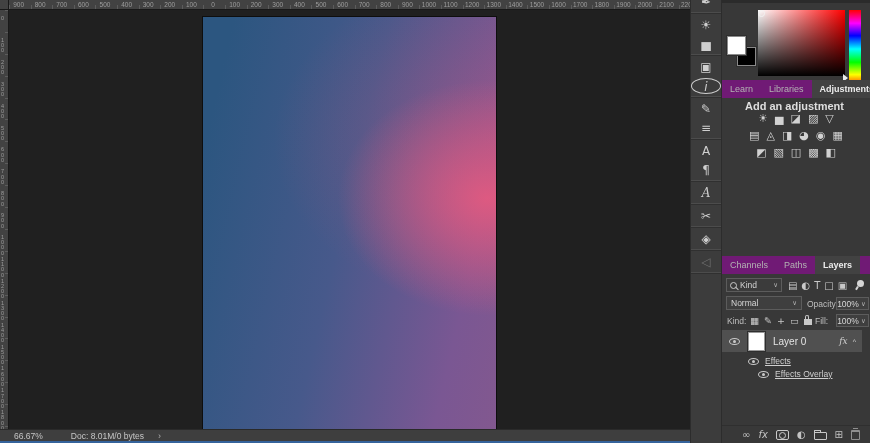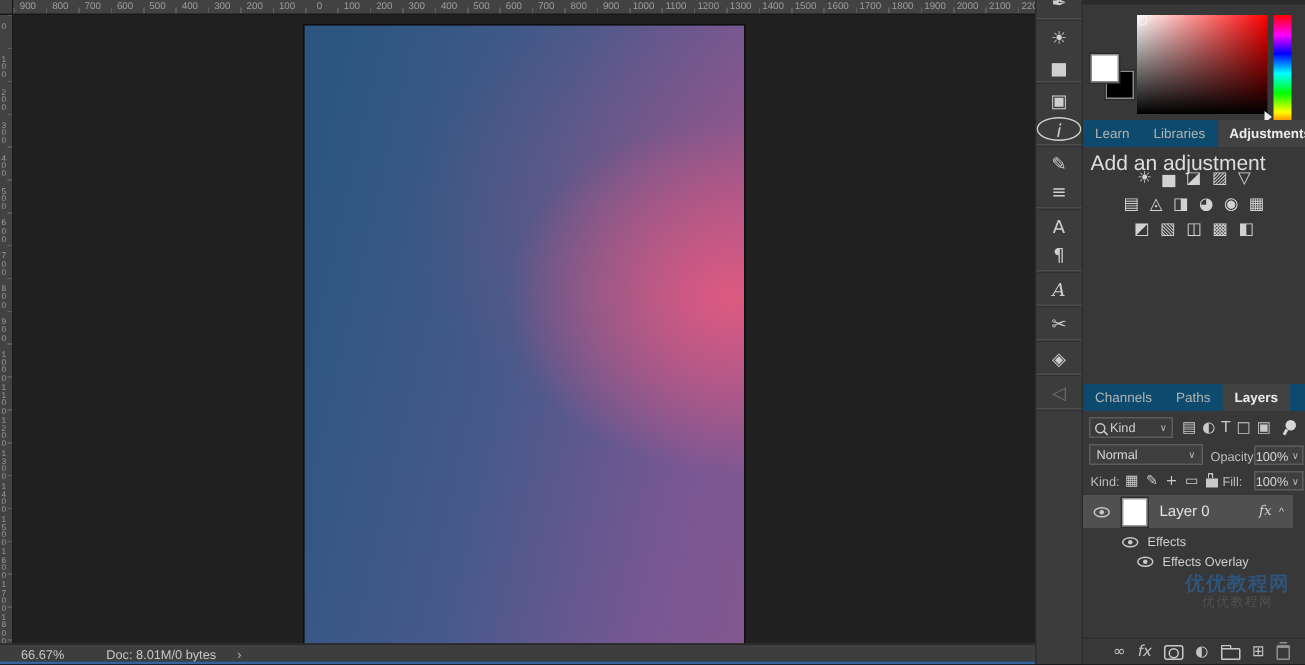--- a/index.html
+++ b/index.html
@@ -52,29 +52,29 @@
   .sw-bg{left:737px;top:47px;width:19px;height:19px;background:#000000;}
   .sw-fg{left:727px;top:36px;width:19px;height:19px;background:#ffffff;}
   .color-field{left:758px;top:10px;width:87px;height:66px;
      background:linear-gradient(to bottom,rgba(0,0,0,0),#000),linear-gradient(to right,#fff,#ff0000);}
   .field-picker{left:758px;top:10px;width:5px;height:5px;border:1px solid #f2f2f2;border-radius:50%;}
   .hue-bar{left:849px;top:10px;width:12px;height:78px;
      background:linear-gradient(to bottom,#ff0000 0%,#ff00ff 17%,#0000ff 33%,#00ffff 50%,#00ff00 67%,#ffff00 83%,#ff0000 100%);}
   .hue-marker{left:843px;top:74px;width:0;height:0;border-top:4px solid transparent;border-bottom:4px solid transparent;border-left:5px solid #ececec;}
 
   
-  .tabbar{background:#0c4a6e;display:flex;align-items:stretch;font-size:9px;color:#b3b3b3;}
+  .tabbar{background:#701a75;display:flex;align-items:stretch;font-size:9px;color:#b3b3b3;}
   .tab{padding:0 8px;display:flex;align-items:center;}
   .tab.active{background:#424242;color:#ececec;font-weight:bold;}
   .menu-ico{margin-left:auto;margin-right:5px;align-self:center;color:#9f9f9f;font-size:10px;}
   .adj-tabbar{left:722px;top:80px;width:148px;height:18px;}
   .lay-tabbar{left:722px;top:256px;width:164px;height:18px;}
 
   
-  .adj-header{left:727px;top:100px;font-size:14px;font-weight:normal;color:#dedede;}
+  .adj-header{left:745px;top:100px;font-size:11px;font-weight:bold;color:#dedede;}
   .adj-rows{left:722px;top:110px;width:148px;}
   .adj-row{display:flex;justify-content:center;gap:7px;height:17px;align-items:center;}
   .adj-row .ico{font-size:11px;color:#d2d2d2;font-family:"DejaVu Sans",sans-serif;line-height:14px;}
 
   
   .kind-box{left:726px;top:278px;width:56px;height:14px;background:#3b3b3b;border:1px solid #5c5c5c;box-sizing:border-box;
      display:flex;align-items:center;gap:3px;padding:0 3px;font-size:8.5px;color:#d2d2d2;}
   .kind-box .chev{margin-left:auto;}
   .chev{font-size:6.5px;color:#b5b5b5;}
   .filter-icons{left:788px;top:278px;width:66px;height:14px;display:flex;gap:4px;align-items:center;}
@@ -102,21 +102,21 @@
   
   .layer-row{left:722px;top:330px;width:140px;height:22px;background:#505050;display:flex;align-items:center;}
   .eye{display:inline-block;width:11px;height:7px;border:1px solid #c9c9c9;border-radius:60%;position:relative;box-sizing:border-box;}
   .eye::after{content:"";position:absolute;left:2.5px;top:1px;width:3.5px;height:3.5px;border-radius:50%;background:#c9c9c9;}
   .layer-row .eye{margin:0 8px 0 7px;}
   .thumb{width:17px;height:19px;background:#ffffff;border:1px solid #999;outline:1px solid #2e2e2e;box-sizing:border-box;}
   .layer-name{margin-left:8px;font-size:10px;color:#e3e3e3;}
   .fxtxt{font-style:italic;font-size:9px;color:#cfcfcf;font-family:"DejaVu Serif",serif;}
   .layer-row .fxtxt{margin-left:auto;}
   .collapse{margin:0 6px 0 5px;font-size:7px;color:#cfcfcf;}
-  .fx-row{position:absolute;display:flex;align-items:center;gap:6px;font-size:8.5px;color:#cfcfcf;}
+  .fx-row{position:absolute;display:flex;align-items:center;gap:6px;font-size:8.5px;color:#cfcfcf;text-decoration:underline;}
   .fx-effects{left:748px;top:356px;}
   .fx-go{left:758px;top:369px;}
 
   
   .wm{left:780px;top:382px;width:90px;text-align:center;opacity:.75;}
   .wm-1{font-size:13px;font-weight:bold;color:#2d5d8f;letter-spacing:1px;line-height:14px;}
   .wm-2{font-size:8.5px;color:#585858;letter-spacing:1px;}
 
   
   .layers-bottom{left:722px;top:425px;width:148px;height:18px;background:#383838;border-top:1px solid #2f2f2f;box-sizing:border-box;
@@ -377,24 +377,20 @@
   </div>
   <div class="fx-row fx-effects">
     <span class="eye"></span>
     <span>Effects</span>
   </div>
   <div class="fx-row fx-go">
     <span class="eye"></span>
     <span>Effects Overlay</span>
   </div>
 
-  <div class="abs wm">
-    <div class="wm-1">优优教程网</div>
-    <div class="wm-2">优优教程网</div>
-  </div>
 
   <div class="abs layers-bottom" id="layers-bottom">
       <span class="ico dis">∞</span>
       <span class="ico fxtxt">fx</span>
       <span class="ico i-mask"></span>
       <span class="ico">◐</span>
       <span class="ico i-folder"></span>
       <span class="ico">⊞</span>
       <span class="ico i-trash dis"></span>
     </div>

